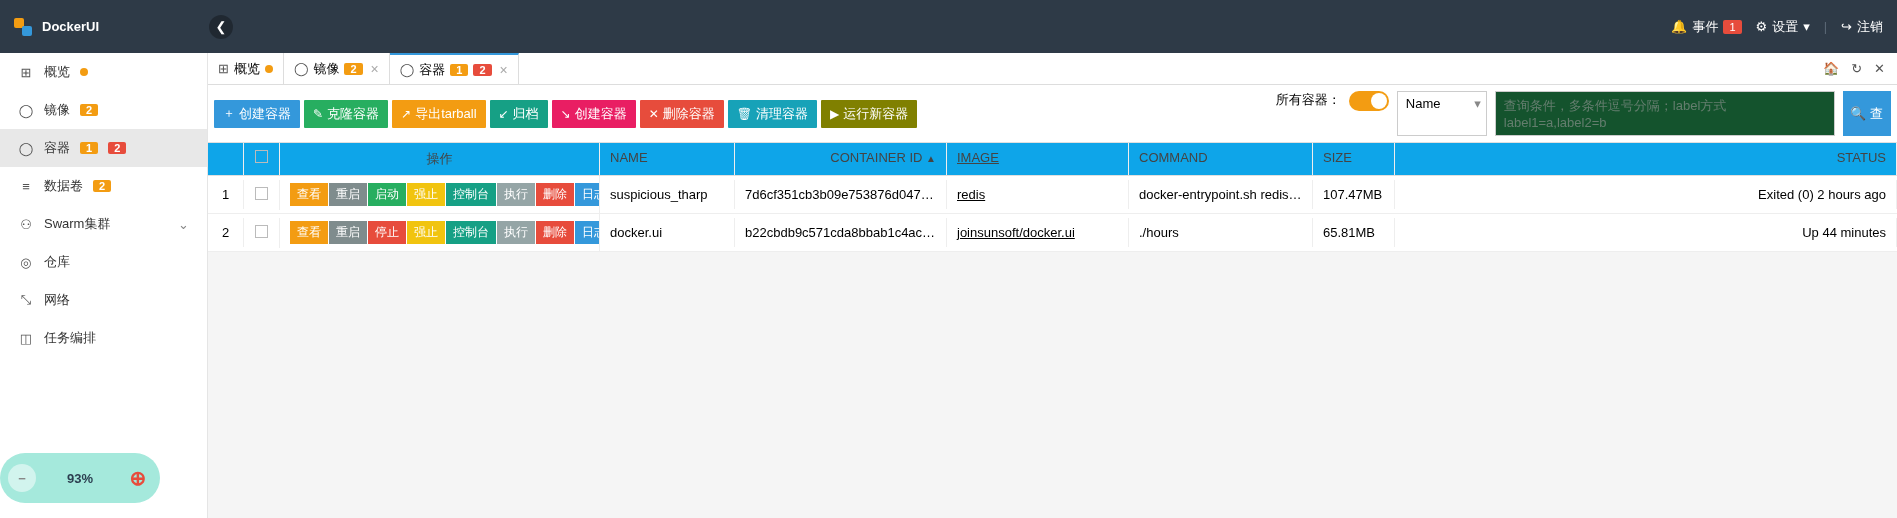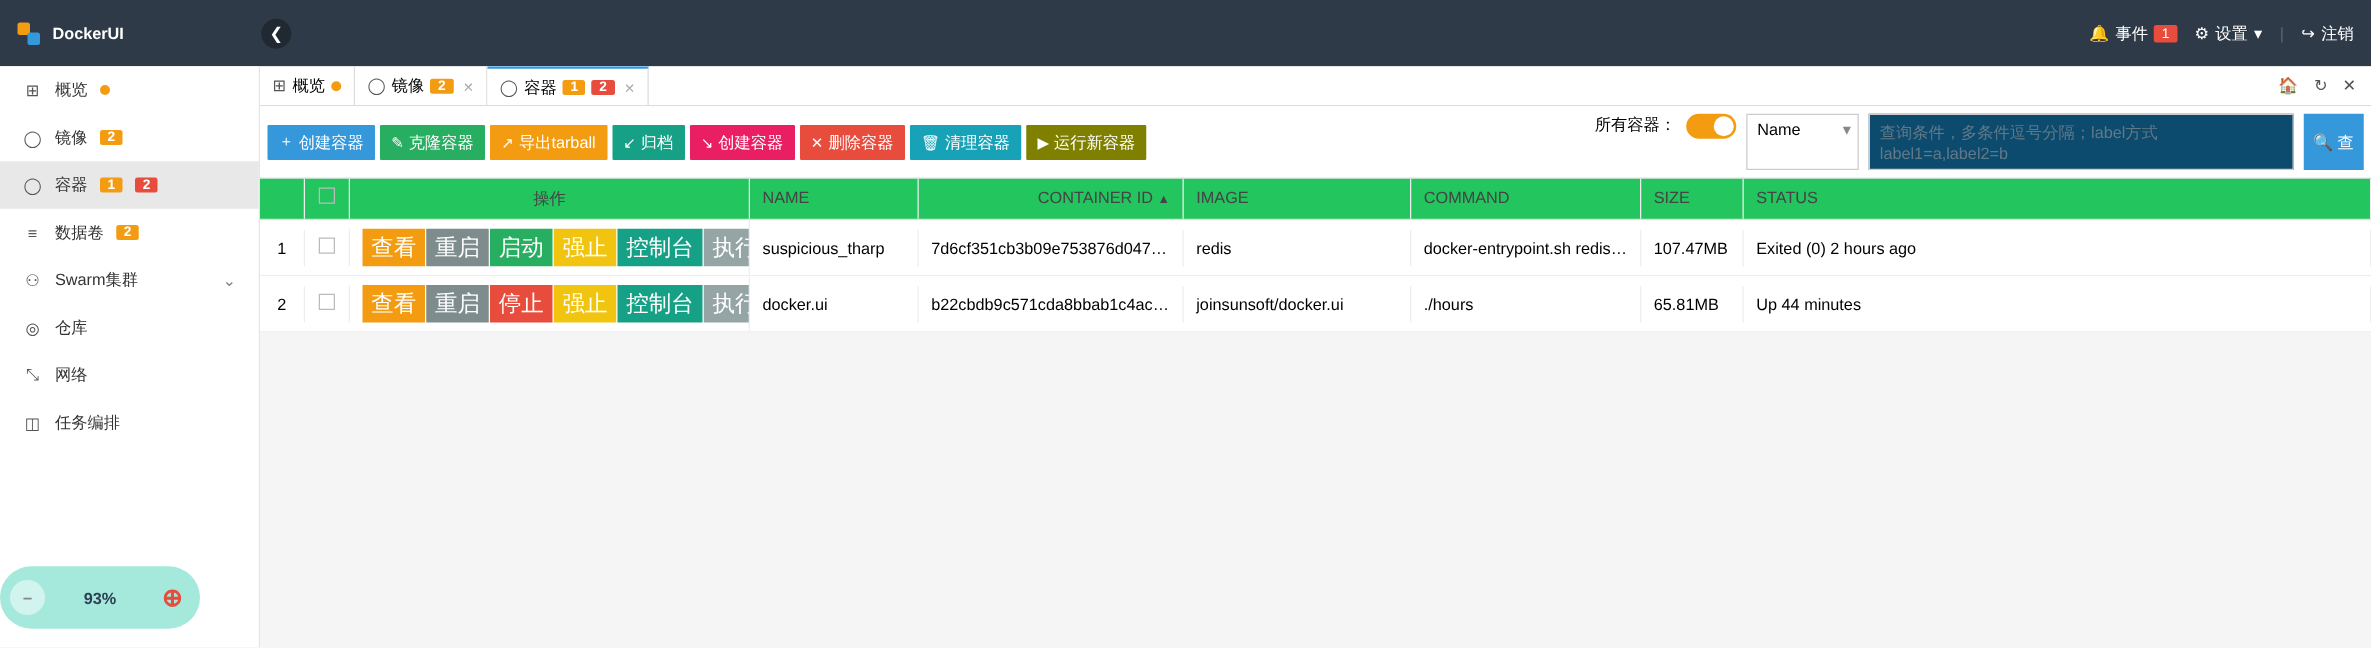--- a/index.html
+++ b/index.html
@@ -50,39 +50,39 @@
 .b-pink { background: #e91e63; }
 .b-red { background: #e74c3c; }
 .b-cyan { background: #17a2b8; }
 .b-olive { background: #808000; }
 .toolbar-spacer { flex: 1; }
 .toolbar-filter { display: flex; gap: 8px; }
 .toggle { width: 40px; height: 20px; background: #f39c12; border-radius: 10px; position: relative; }
 .toggle::after { content: ""; width: 16px; height: 16px; background: #fff; border-radius: 50%; position: absolute; top: 2px; right: 2px; }
 .select { border: 1px solid #ccc; padding: 4px 20px 4px 8px; background: #fff; position: relative; width: 90px; }
 .select::after { content: "▾"; position: absolute; right: 5px; color: #888; }
-.search-input { border: 1px solid #ccc; padding: 5px 8px; width: 340px; color: #999; background: #0c4a6e; }
+.search-input { border: 1px solid #ccc; padding: 5px 8px; width: 340px; color: #999; background: #14532d; }
 .search-btn { background: #3498db; color: #fff; padding: 5px 8px; display: flex; align-items: center; gap: 3px; }
 
 
-.thead { display: flex; background: #22c55e; border-bottom: 1px solid #e0e0e0; }
+.thead { display: flex; background: #0ea5e9; border-bottom: 1px solid #e0e0e0; }
 .th, .td { padding: 7px 10px; border-right: 1px solid #eee; overflow: hidden; white-space: nowrap; text-overflow: ellipsis; }
 .th { text-align: left; color: #444; font-weight: normal; }
 .col-idx { width: 36px; text-align: center; }
 .col-chk { width: 36px; text-align: center; }
 .col-ops { width: 320px; text-align: center; }
 .col-name { width: 135px; }
 .col-cid { width: 212px; text-align: right; }
-.col-img { width: 182px; }
+.col-img { width: 182px; text-decoration: underline; }
 .col-cmd { width: 184px; }
 .col-size { width: 82px; }
-.col-status { flex: 1; }
+.col-status { flex: 1; text-align: right; }
 .trow { display: flex; background: #fff; border-bottom: 1px solid #eee; align-items: center; }
 .ops { display: flex; gap: 1px; }
-.opbtn { color: #fff; padding: 3px 7px; font-size: 18px; cursor: pointer; }
+.opbtn { color: #fff; padding: 3px 7px; font-size: 12px; cursor: pointer; }
 .chk { width: 13px; height: 13px; border: 1px solid #bbb; display: inline-block; }
 .sort-caret { font-size: 10px; }
 </style>
 </head>
 <body>
 
 <div class="header">
   <div class="logo-area">
     <span class="logo-square"></span>
     <span>DockerUI</span>

